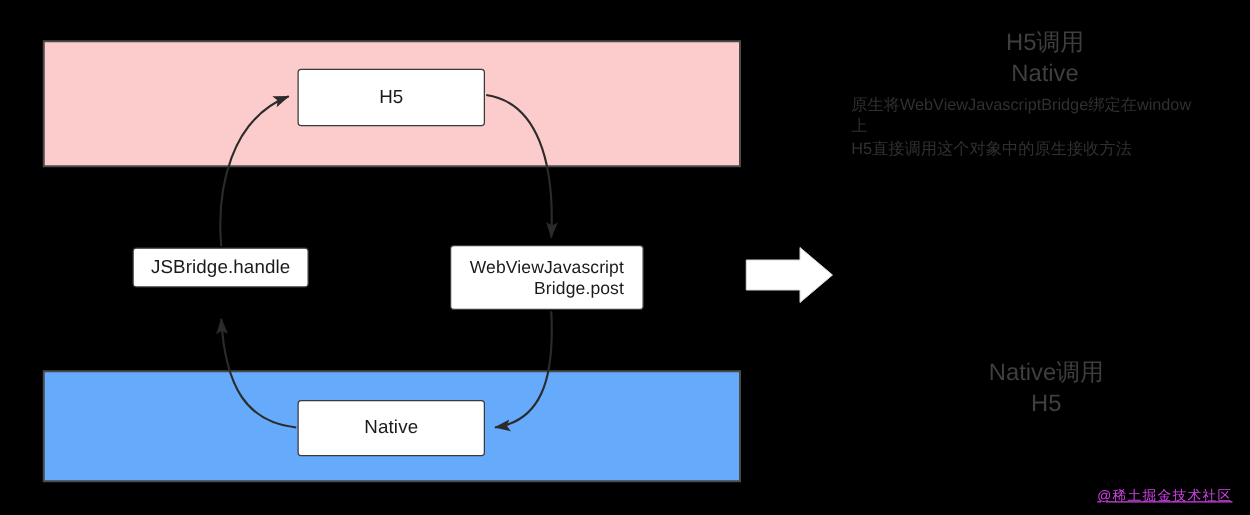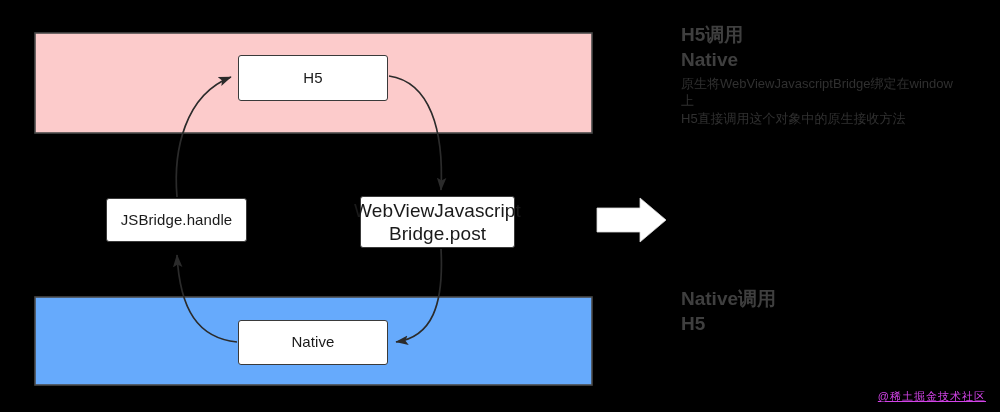--- a/index.html
+++ b/index.html
@@ -44,41 +44,43 @@
     color: #1a1a1a;
     font-size: 15px;
     line-height: 1.22;
     letter-spacing: 0.1px;
     z-index: 5;
   }
   #node-h5 {
     left: 238px; top: 55px; width: 150px; height: 46px;
   }
   #node-jsbridge {
-    left: 106px; top: 198px; width: 141px; height: 44px;
+    left: 106px; top: 198px; width: 141px; height: 32px;
   }
   #node-post {
     left: 360px; top: 196px; width: 155px; height: 52px;
-    font-size: 19px;
+    font-size: 14px;
+    text-align: right;
   }
   #node-native {
     left: 238px; top: 320px; width: 150px; height: 45px;
   }
 
   
   .text-block {
     position: absolute;
     z-index: 6;
   }
   .tb-heading {
     color: #3f3f3f;
-    font-weight: bold;
+    font-weight: normal;
     font-size: 19px;
     line-height: 1.32;
     white-space: pre-line;
+    text-align: center;
   }
   .tb-body {
     color: #303030;
     font-size: 13px;
     line-height: 1.33;
     white-space: pre-line;
     margin-top: 3px;
   }
   #block-h5-native { left: 681px; top: 22px; width: 310px; }
   #block-native-h5 { left: 681px; top: 286px; width: 312px; }

